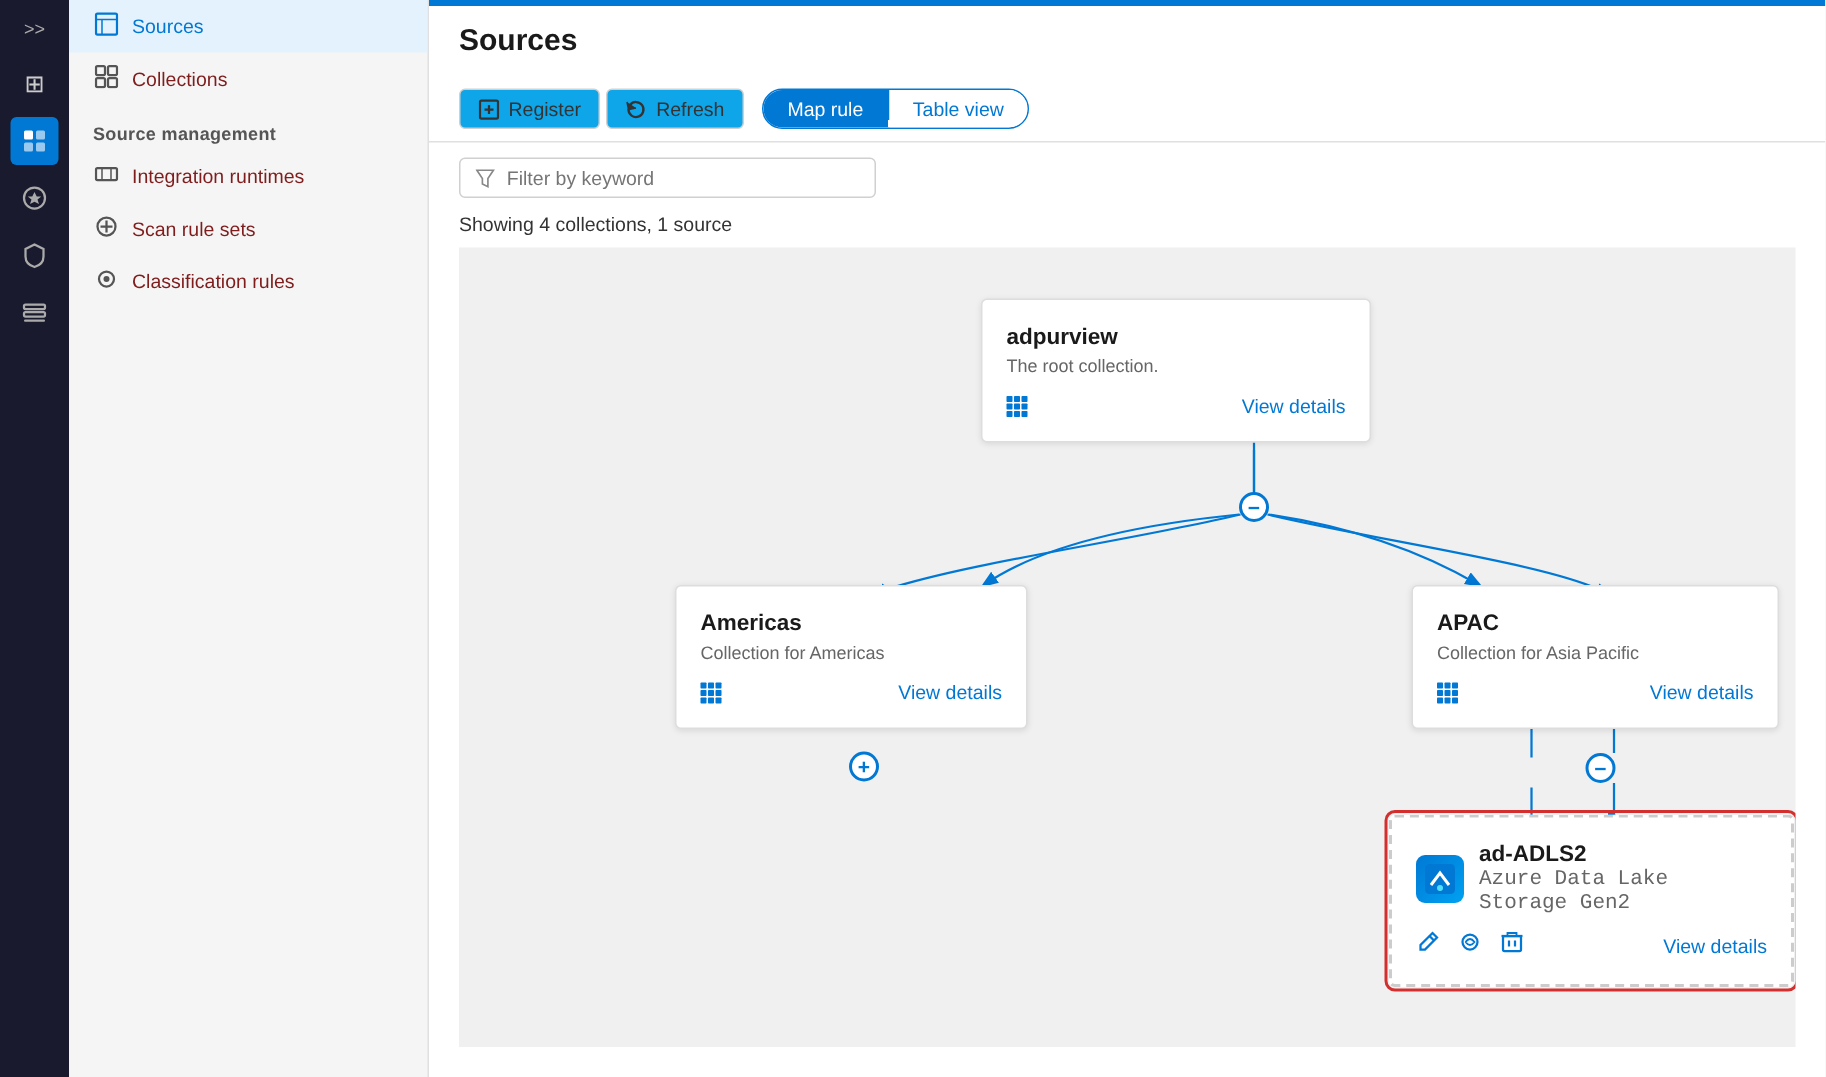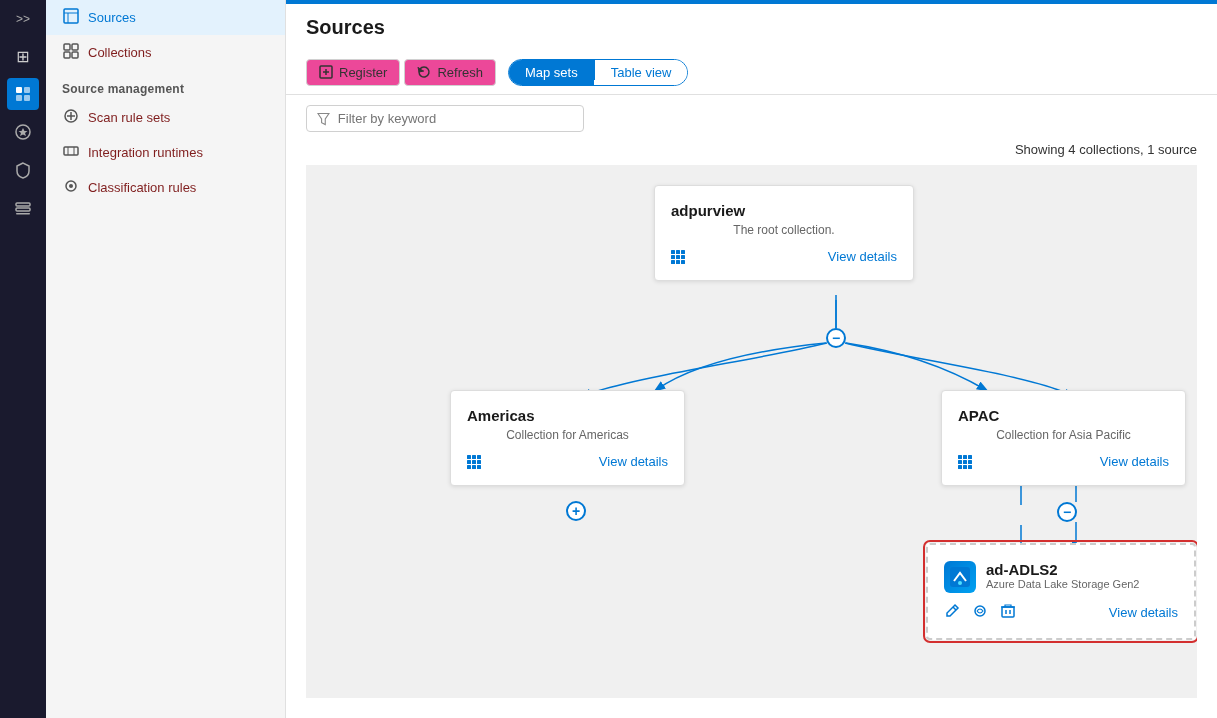--- a/index.html
+++ b/index.html
@@ -100,25 +100,25 @@
     
     .toolbar {
       display: flex;
       align-items: center;
       gap: 4px;
       padding: 8px 20px;
       border-bottom: 1px solid #e0e0e0;
     }
     .toolbar-btn {
       display: flex;
-      align-items: flex-start;
+      align-items: flex-end;
       gap: 6px;
       padding: 5px 12px;
       border: 1px solid #d0d0d0;
-      background: #ec4899;
+      background: #0ea5e9;
       border-radius: 4px;
       cursor: pointer;
       font-size: 13px;
       color: #333;
     }
     .view-toggle {
       display: flex;
       border-radius: 20px;
       border: 1px solid #0078d4;
       overflow: hidden;
@@ -164,21 +164,20 @@
       outline: none;
       font-size: 13px;
       color: #666;
       width: 100%;
       background: transparent;
     }
     .showing-text {
       padding: 0 20px 8px 20px;
       font-size: 13px;
       color: #333;
-      text-align: right;
     }
 
     
     .map-canvas {
       flex: 1;
       background: #f0f0f0;
       position: relative;
       overflow: hidden;
       margin: 0 20px 20px 20px;
     }
@@ -195,21 +194,20 @@
     .card-title {
       font-size: 15px;
       font-weight: 600;
       color: #1a1a1a;
       margin-bottom: 4px;
     }
     .card-subtitle {
       font-size: 12px;
       color: #666;
       margin-bottom: 12px;
-      text-align: center;
     }
     .card-footer {
       display: flex;
       align-items: center;
       justify-content: space-between;
     }
     .card-link {
       color: #0078d4;
       font-size: 13px;
       cursor: pointer;
@@ -255,33 +253,34 @@
       border-radius: 6px;
       display: flex;
       align-items: center;
       justify-content: center;
       color: #fff;
       font-size: 14px;
       flex-shrink: 0;
     }
     .source-header {
       display: flex;
-      align-items: flex-start;
+      align-items: center;
       gap: 10px;
       margin-bottom: 10px;
     }
     .source-info {}
     .source-name {
       font-size: 15px;
       font-weight: 600;
       color: #1a1a1a;
     }
     .source-type {
-      font-size: 11px;
+      font-size: 14px;
       color: #666;
+      font-family: Liberation Mono, monospace;
     }
     .source-actions {
       display: flex;
       align-items: center;
       justify-content: space-between;
     }
     .source-action-icons {
       display: flex;
       gap: 12px;
     }
@@ -400,36 +399,36 @@
         </svg>
     </span>
     <span>Collections</span>
   </div>
 
   <div class="sidebar-section-header">Source management</div>
 
   <div class="sidebar-item">
     <span class="sidebar-icon">
       <svg width="16" height="16" viewBox="0 0 16 16" fill="none">
+          <rect x="1" y="4" width="14" height="8" rx="1" stroke="#555" stroke-width="1.5"></rect>
+          <line x1="5" y1="4" x2="5" y2="12" stroke="#555" stroke-width="1"></line>
+          <line x1="11" y1="4" x2="11" y2="12" stroke="#555" stroke-width="1"></line>
+        </svg>
+    </span>
+    <span>Integration runtimes</span>
+  </div>
+  <div class="sidebar-item">
+    <span class="sidebar-icon">
+      <svg width="16" height="16" viewBox="0 0 16 16" fill="none">
           <circle cx="8" cy="8" r="6" stroke="#555" stroke-width="1.5"></circle>
           <line x1="8" y1="4" x2="8" y2="12" stroke="#555" stroke-width="1.5"></line>
           <line x1="4" y1="8" x2="12" y2="8" stroke="#555" stroke-width="1.5"></line>
         </svg>
     </span>
     <span>Scan rule sets</span>
-  </div>
-  <div class="sidebar-item">
-    <span class="sidebar-icon">
-      <svg width="16" height="16" viewBox="0 0 16 16" fill="none">
-          <rect x="1" y="4" width="14" height="8" rx="1" stroke="#555" stroke-width="1.5"></rect>
-          <line x1="5" y1="4" x2="5" y2="12" stroke="#555" stroke-width="1"></line>
-          <line x1="11" y1="4" x2="11" y2="12" stroke="#555" stroke-width="1"></line>
-        </svg>
-    </span>
-    <span>Integration runtimes</span>
   </div>
 
 
   <div class="sidebar-item">
     <span class="sidebar-icon">
       <svg width="16" height="16" viewBox="0 0 16 16" fill="none">
           <circle cx="8" cy="8" r="5" stroke="#555" stroke-width="1.5"></circle>
           <circle cx="8" cy="8" r="2" fill="#555"></circle>
         </svg>
     </span>
@@ -454,21 +453,21 @@
       <span>Register</span>
     </button>
     <button class="toolbar-btn">
       <svg width="14" height="14" viewBox="0 0 14 14" fill="none">
           <path d="M2 7a5 5 0 1 0 1-3" stroke="#333" stroke-width="1.5" fill="none" stroke-linecap="round"></path>
           <polyline points="1,2 2,7 7,6" fill="#333" stroke="#333" stroke-width="1"></polyline>
         </svg>
       <span>Refresh</span>
     </button>
     <div class="view-toggle">
-      <button class="view-btn active">Map sets</button>
+      <button class="view-btn active">Map rule</button>
       <div class="divider-v"></div>
       <button class="view-btn inactive">Table view</button>
     </div>
   </div>
 
   <div class="filter-bar">
     <div class="filter-input">
       <svg width="14" height="14" viewBox="0 0 14 14" fill="none">
           <polygon points="1,1 13,1 9,7 9,13 5,11 5,7" stroke="#888" stroke-width="1.2" fill="none"></polygon>
         </svg>
@@ -504,21 +503,21 @@
       <polygon points="282,224 282,234 290,229" fill="#0078d4"></polygon>
 
       <path d="M539 178 C610 195 720 210 760 228" stroke="#0078d4" stroke-width="1.5" fill="none"></path>
       <polygon points="760,224 760,234 768,229" fill="#0078d4"></polygon>
 
       <line x1="770" y1="311" x2="770" y2="337" stroke="#0078d4" stroke-width="1.5"></line>
       <line x1="770" y1="357" x2="770" y2="378" stroke="#0078d4" stroke-width="1.5"></line>
       <polygon points="766,375 766,385 774,380" fill="#0078d4"></polygon>
     </svg>
 
-    <div class="card card-root" style="left:400px; top:20px; width:260px;">
+    <div class="card card-root" style="left:400px; top:34px; width:260px;">
       <div class="card-title">adpurview</div>
       <div class="card-subtitle">The root collection.</div>
       <div class="card-footer">
         <div class="grid-icon">
           <span></span>
             <span></span>
             <span></span>
           <span></span>
             <span></span>
             <span></span>

